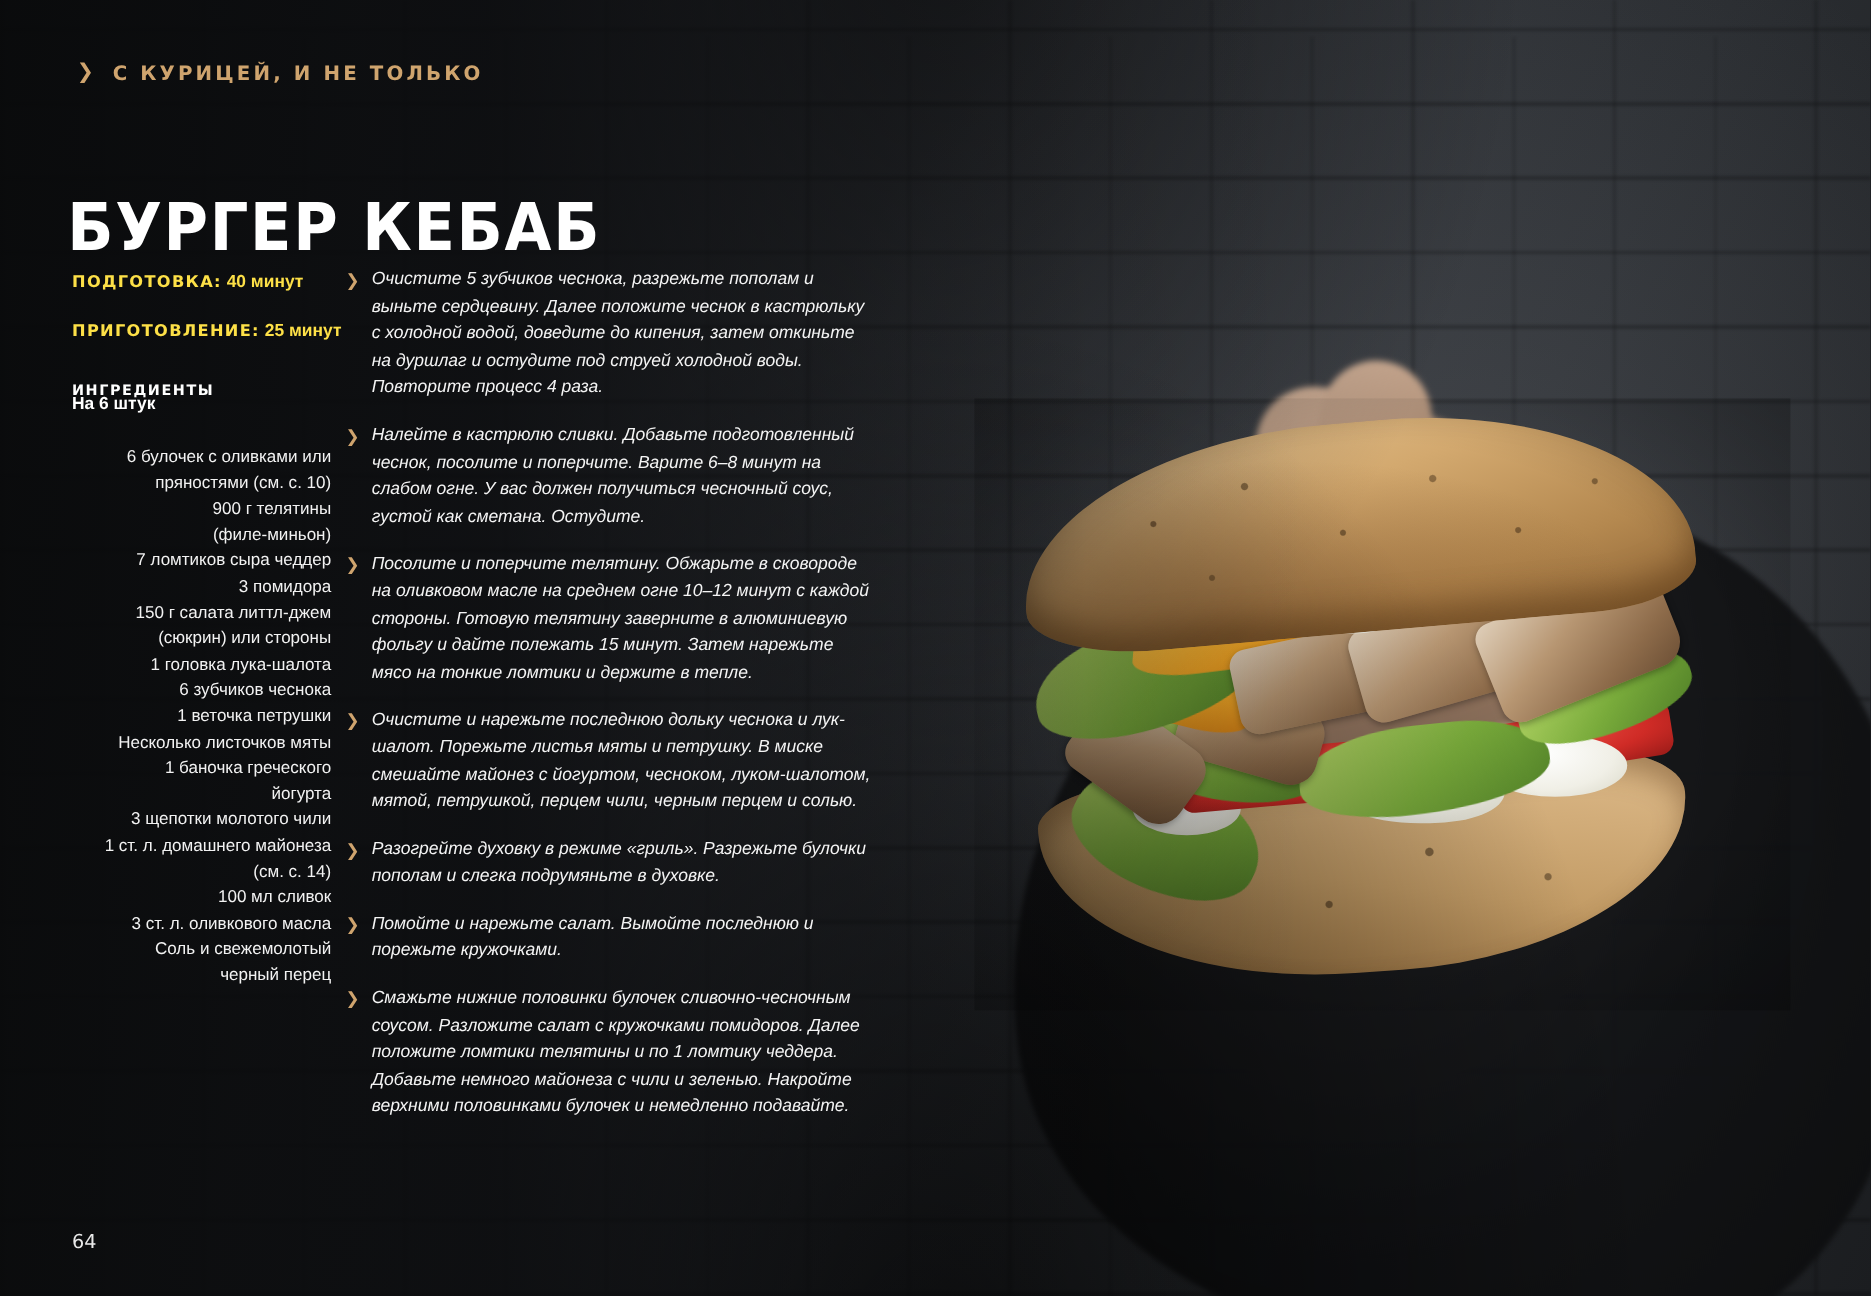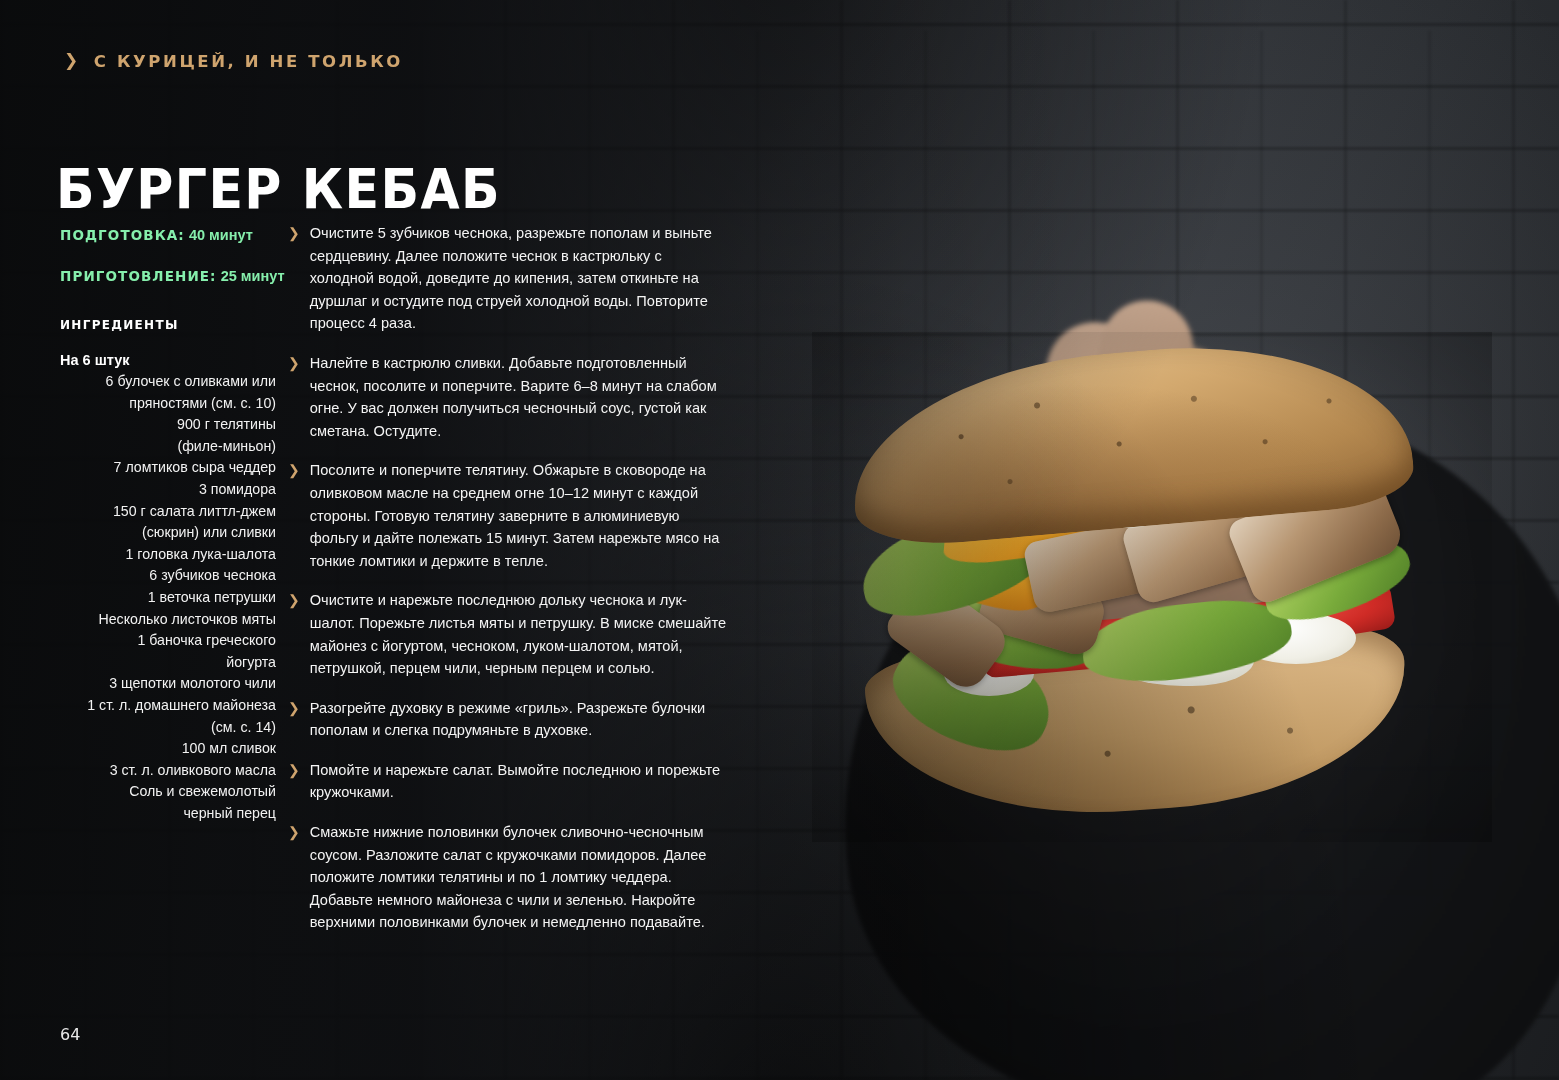--- a/index.html
+++ b/index.html
@@ -215,21 +215,21 @@
     font-family: "DejaVu Sans", sans-serif;
     font-weight: 700;
     transform: scaleX(.92);
     transform-origin: left center;
   }
   .meta-prep { top: 227px; }
   .meta-cook { top: 268px; }
   .meta-row {
     position: absolute;
     font-size: 14.5px;
-    color: #86efac;
+    color: #fde047;
     white-space: nowrap;
   }
   .meta-row .lbl {
     letter-spacing: 1.1px;
     text-transform: uppercase;
     font-family: "DejaVu Sans", sans-serif;
     font-size: 13.5px;
     font-weight: 600;
   }
   .meta-row .val { font-weight: 700; }
@@ -238,21 +238,21 @@
     position: absolute;
     left: 60px; top: 318px;
     font-size: 12px;
     letter-spacing: 1.3px;
     text-transform: uppercase;
     font-family: "DejaVu Sans", sans-serif;
     font-weight: 600;
   }
   .ing-sub {
     position: absolute;
-    left: 60px; top: 352px;
+    left: 60px; top: 329px;
     font-size: 14.5px;
     font-weight: 700;
   }
   .ing-list {
     position: absolute;
     left: 60px; top: 371px;
     width: 216px;
     margin: 0; padding: 0;
     list-style: none;
     font-size: 14.2px;
@@ -275,21 +275,21 @@
     line-height: 22.6px;
     color: #f4f4f4;
   }
   .step .bullet {
     flex: 0 0 auto;
     color: #cfa46e;
     font-size: 14px;
     line-height: 22.6px;
     transform: translateY(0px);
   }
-  .step p { margin: 0; }
+  .step p { margin: 0; font-style: italic; }
 
   .folio {
     position: absolute;
     left: 60px; bottom: 36px;
     font-size: 16px;
     color: #e9e9e9;
     font-family: "DejaVu Sans", sans-serif;
   }
 </style>
 </head>
@@ -355,21 +355,21 @@
   <div class="ing-head">Ингредиенты</div>
   <div class="ing-sub">На 6 штук</div>
   <ul class="ing-list" id="ing-list">
       <li class="">6 булочек с оливками или</li>
       <li class="cont">пряностями (см. с. 10)</li>
       <li class="">900 г телятины</li>
       <li class="cont">(филе-миньон)</li>
       <li class="">7 ломтиков сыра чеддер</li>
       <li class="">3 помидора</li>
       <li class="">150 г салата литтл-джем</li>
-      <li class="cont">(сюкрин) или сливки</li>
+      <li class="cont">(сюкрин) или стороны</li>
       <li class="">1 головка лука-шалота</li>
       <li class="">6 зубчиков чеснока</li>
       <li class="">1 веточка петрушки</li>
       <li class="">Несколько листочков мяты</li>
       <li class="">1 баночка греческого</li>
       <li class="cont">йогурта</li>
       <li class="">3 щепотки молотого чили</li>
       <li class="">1 ст. л. домашнего майонеза</li>
       <li class="cont">(см. с. 14)</li>
       <li class="">100 мл сливок</li>

